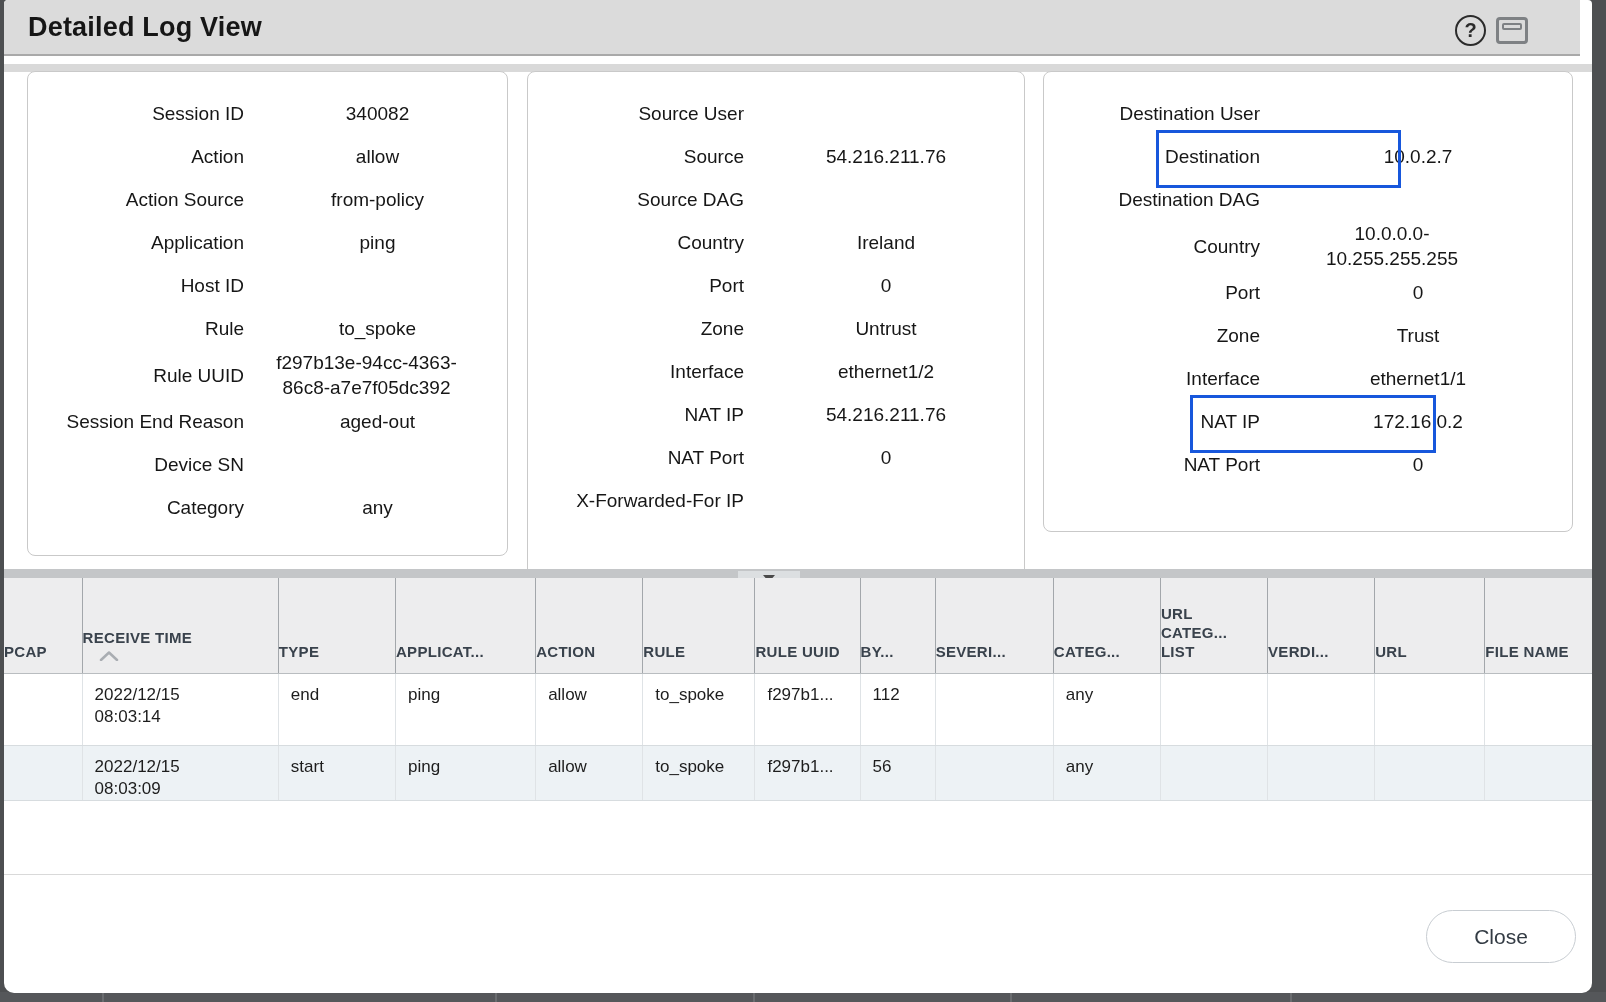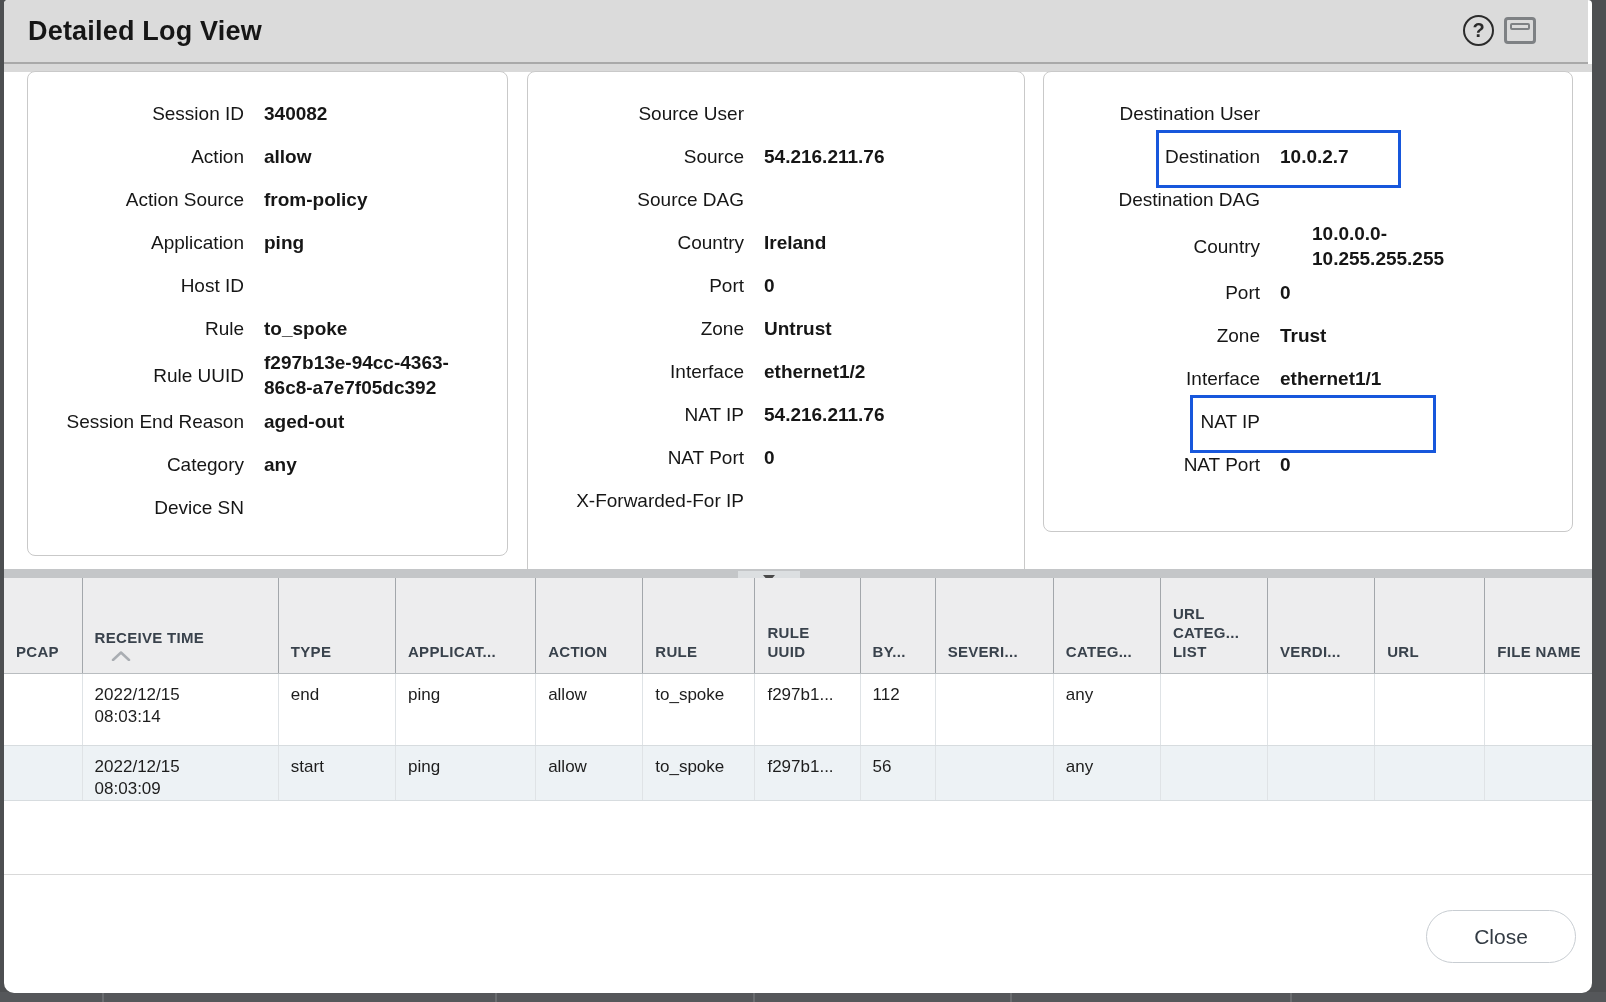--- a/index.html
+++ b/index.html
@@ -9,57 +9,57 @@
   .stage { position:relative; width:1606px; height:1002px; background:#4d4f51; }
 
   
   .page-bottom-strip { position:absolute; left:0; bottom:0; width:1606px; height:10px; background:#55575a; }
   .page-bottom-strip i { position:absolute; top:0; width:2px; height:10px; background:#6a6c6f; }
 
   .dialog { position:absolute; left:4px; top:0; width:1588px; height:993px;
     background:#ffffff; border-radius:4px 4px 10px 10px; overflow:hidden; }
 
   
-  .titlebar { position:absolute; left:0; top:0; right:4px; height:64px; background:#dbdbdb;
+  .titlebar { position:absolute; left:0; top:0; right:12px; height:56px; background:#dbdbdb;
     border-bottom:2px solid #a9a9a9; display:flex; align-items:center; }
   .titlebar h1 { font-size:27px; font-weight:600; color:#161616; margin-left:24px; letter-spacing:.2px; }
   .titlebar-icons { position:absolute; right:52px; top:15px; display:flex; gap:10px; align-items:center; }
   .help-icon { width:31px; height:31px; border:2.5px solid #2b2b2b; border-radius:50%;
     display:flex; align-items:center; justify-content:center; font-size:20px; font-weight:700; color:#2b2b2b; cursor:pointer; }
   .win-icon { width:32px; height:27px; border:3px solid #7e8184; border-radius:4px; position:relative; cursor:pointer; }
   .win-icon b { position:absolute; left:3px; right:3px; top:3px; height:7px; border:2px solid #7e8184; border-radius:2px; }
 
   .gray-band { position:absolute; left:0; top:64px; right:0; height:8px; background:#d9d9d9; }
 
   
   .card { position:absolute; background:#fff; border:1px solid #c9c9c9; border-radius:8px; padding:20px 16px 2px; }
   .card-general     { left:23px;  top:71px; width:481px; height:485px; }
   .card-source      { left:523px; top:71px; width:498px; height:558px; }
   .card-destination { left:1039px;top:71px; width:530px; height:461px; }
   .crow { position:relative; display:grid; grid-template-columns:200px 1fr; column-gap:20px;
     min-height:43px; align-items:center; font-size:19px; color:#161616; line-height:25px; }
   .crow .lbl { text-align:right; }
-  .crow .val { text-align:left;font-weight:bold; }
+  .crow .val { text-align:center; }
   .val-uuid    { max-width:205px; word-break:break-word; }
   .val-country { max-width:160px; word-break:break-word;margin-left:32px; }
   .hl::before { content:""; position:absolute; top:-5px; height:52px; border:3px solid #1757dc; pointer-events:none; }
   .hl-dest::before { left:96px;  width:239px; }
   .hl-nat::before  { left:130px; width:240px; }
 
   
   .splitter { position:absolute; left:0; top:569px; right:0; height:9px; background:#c4c6c8; }
   .splitter-tab { position:absolute; left:734px; top:571px; width:62px; height:14px; background:#dcdfe1;
     border-radius:0 0 7px 7px; display:flex; align-items:center; justify-content:center; cursor:pointer; }
   .splitter-tab s { display:block; width:0; height:0; border-left:6px solid transparent;
     border-right:6px solid transparent; border-top:7px solid #4a4a4a; }
 
   
   .log-table { position:absolute; left:0; top:578px; width:1588px; border-collapse:collapse; table-layout:fixed; }
   .log-table th { height:95px; vertical-align:bottom; background:#ededee; text-align:left;
-    font-size:15px; font-weight:700; color:#39424c; letter-spacing:.3px; padding:0 10px 12px 12px;
+    font-size:15px; font-weight:700; color:#39424c; letter-spacing:.3px; padding:0 10px 12px 0;
     border-right:1px solid #a3a7ab; border-bottom:1px solid #b9bdc0; line-height:19px; cursor:pointer; }
   .log-table th:last-child { border-right:none; }
   .log-table td { vertical-align:top; font-size:17px; color:#1d1d1d; padding:10px 8px 0 12px;
     border-right:1px solid #dfe3e6; border-bottom:1px solid #d7dcdf; line-height:22px; }
   .log-table td:last-child { border-right:none; }
   .row-a { height:72px; background:#ffffff;margin-top:19px; }
   .row-b { height:53px; background:#edf2f5; }
   .cell-time { display:inline-block; max-width:100px; }
   .sort-chevron { margin:4px 0 0 16px; display:block; }
 
@@ -122,26 +122,26 @@
         </div>
       <div class="crow">
           <span class="lbl">Rule UUID</span>
           <span class="val val-uuid">f297b13e-94cc-4363-86c8-a7e7f05dc392</span>
         </div>
       <div class="crow">
           <span class="lbl">Session End Reason</span>
           <span class="val">aged-out</span>
         </div>
       <div class="crow">
+          <span class="lbl">Device SN</span>
+          <span class="val"></span>
+        </div>
+      <div class="crow">
           <span class="lbl">Category</span>
           <span class="val">any</span>
-        </div>
-      <div class="crow">
-          <span class="lbl">Device SN</span>
-          <span class="val"></span>
         </div>
     </div>
 
     <div class="card card-source">
       <div class="crow">
           <span class="lbl">Source User</span>
           <span class="val"></span>
         </div>
       <div class="crow">
           <span class="lbl">Source</span>
@@ -205,20 +205,21 @@
       <div class="crow">
           <span class="lbl">Zone</span>
           <span class="val">Trust</span>
         </div>
       <div class="crow">
           <span class="lbl">Interface</span>
           <span class="val">ethernet1/1</span>
         </div>
       <div class="crow hl hl-nat">
           <span class="lbl">NAT IP</span>
+          <span class="val">172.16.0.2</span>
         </div>
       <div class="crow">
           <span class="lbl">NAT Port</span>
           <span class="val">0</span>
         </div>
     </div>
 
     <div class="splitter"></div>
     <div class="splitter-tab">
         <s></s>

